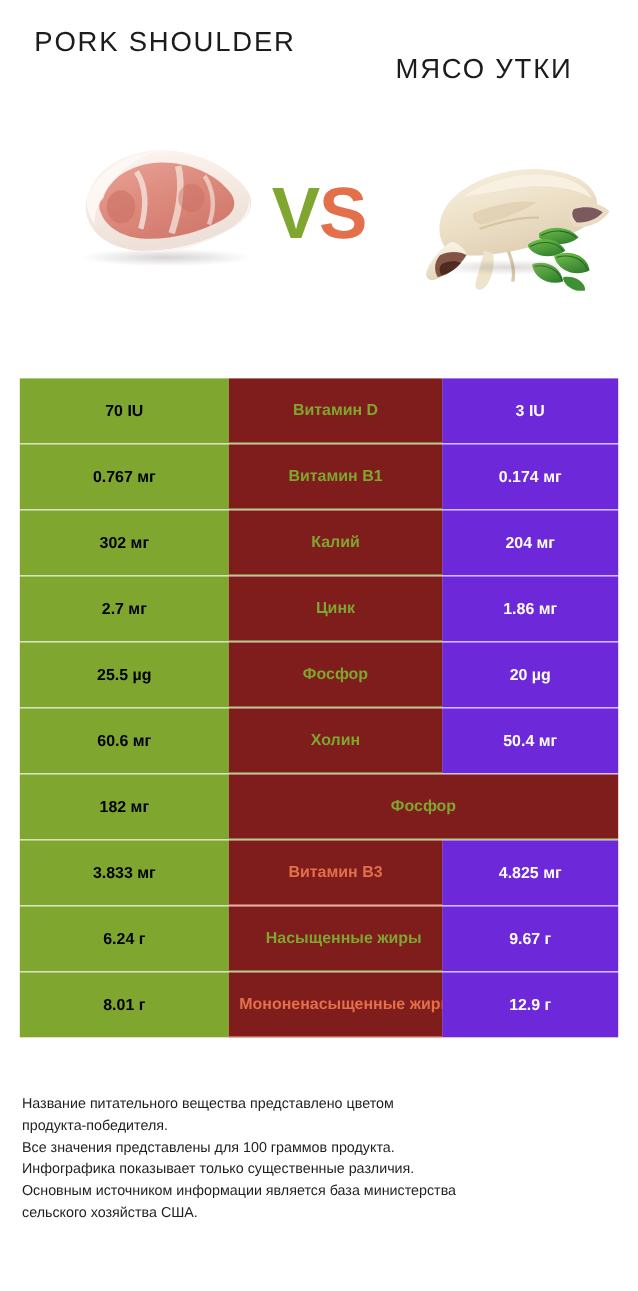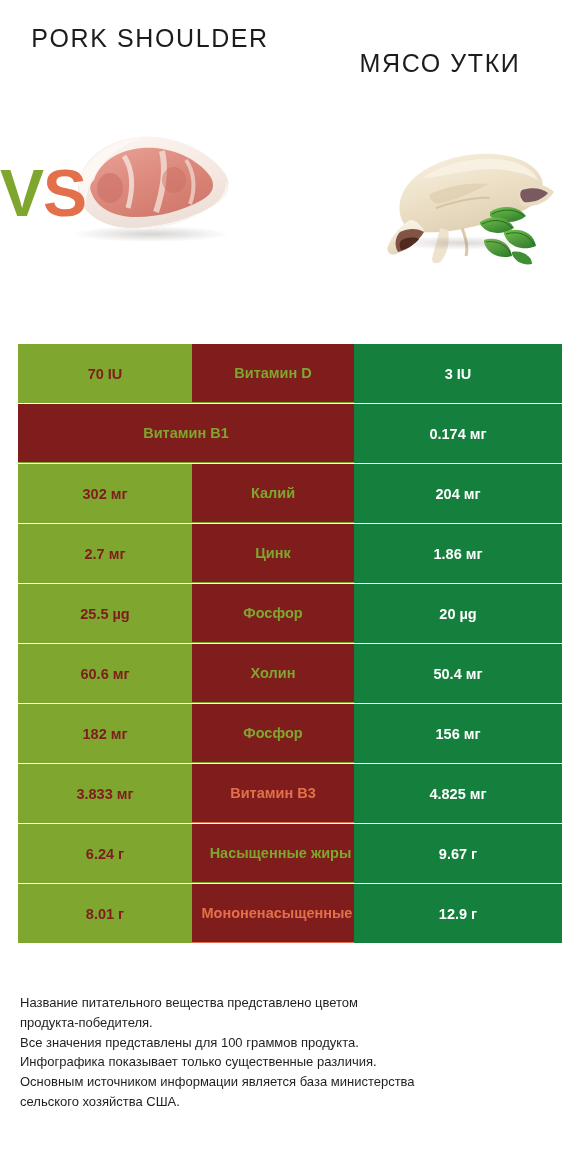--- a/index.html
+++ b/index.html
@@ -30,20 +30,21 @@
     right:6px; width:268px;
     font-size:25px; font-weight:400;
     top:47px;
   }
 
   
   .hero { position:relative; height:212px; }
 
   .vs {
     position:absolute; left:0; right:0; top:52px;
+    text-align:center;
     font-size:66px; font-weight:700;
     letter-spacing:-1px;
     line-height:1;
     z-index:5;
   }
   .vs .v { color:#7fa62e; }
   .vs .s { color:#e3704a; }
 
   
   .pork-wrap { position:absolute; left:62px; top:14px; width:178px; height:132px; }
@@ -65,22 +66,22 @@
   
   .table { position:absolute; left:18px; top:344px; width:544px; }
   .row { position:relative; height:59px; display:flex; margin-bottom:1px; }
 
   .cell {
     display:flex; align-items:center; justify-content:center;
     text-align:center;
     font-size:14.5px;
     font-weight:700;
   }
-  .cell-left  { width:174px; background:#7fa62e; color:#7f1d1d; flex:none; }
-  .cell-right { width:208px; background:#15803d; color:#ffffff; flex:none; }
+  .cell-left  { width:190px; background:#7fa62e; color:#000000; flex:none; }
+  .cell-right { width:160px; background:#6d28d9; color:#ffffff; flex:none; }
 
   .cell-mid {
     flex:1 1 auto; background:#7f1d1d; position:relative;
     padding:0 2px;
     overflow:hidden;
   }
   .cell-mid .lbl {
     width:100%;
     font-size:14.5px; font-weight:700;
     line-height:1.22;
@@ -216,20 +217,21 @@
 
   <div class="row">
     <div class="cell cell-left">70 IU</div>
     <div class="cell cell-mid win-green">
         <div class="lbl">Витамин D</div>
       </div>
     <div class="cell cell-right">3 IU</div>
   </div>
 
   <div class="row">
+    <div class="cell cell-left">0.767 мг</div>
     <div class="cell cell-mid win-green">
         <div class="lbl">Витамин B1</div>
       </div>
     <div class="cell cell-right">0.174 мг</div>
   </div>
 
   <div class="row">
     <div class="cell cell-left">302 мг</div>
     <div class="cell cell-mid win-green">
         <div class="lbl">Калий</div>
@@ -259,21 +261,20 @@
         <div class="lbl">Холин</div>
       </div>
     <div class="cell cell-right">50.4 мг</div>
   </div>
 
   <div class="row">
     <div class="cell cell-left">182 мг</div>
     <div class="cell cell-mid win-green">
         <div class="lbl">Фосфор</div>
       </div>
-    <div class="cell cell-right">156 мг</div>
   </div>
 
   <div class="row">
     <div class="cell cell-left">3.833 мг</div>
     <div class="cell cell-mid win-orange">
         <div class="lbl">Витамин B3</div>
       </div>
     <div class="cell cell-right">4.825 мг</div>
   </div>
 

